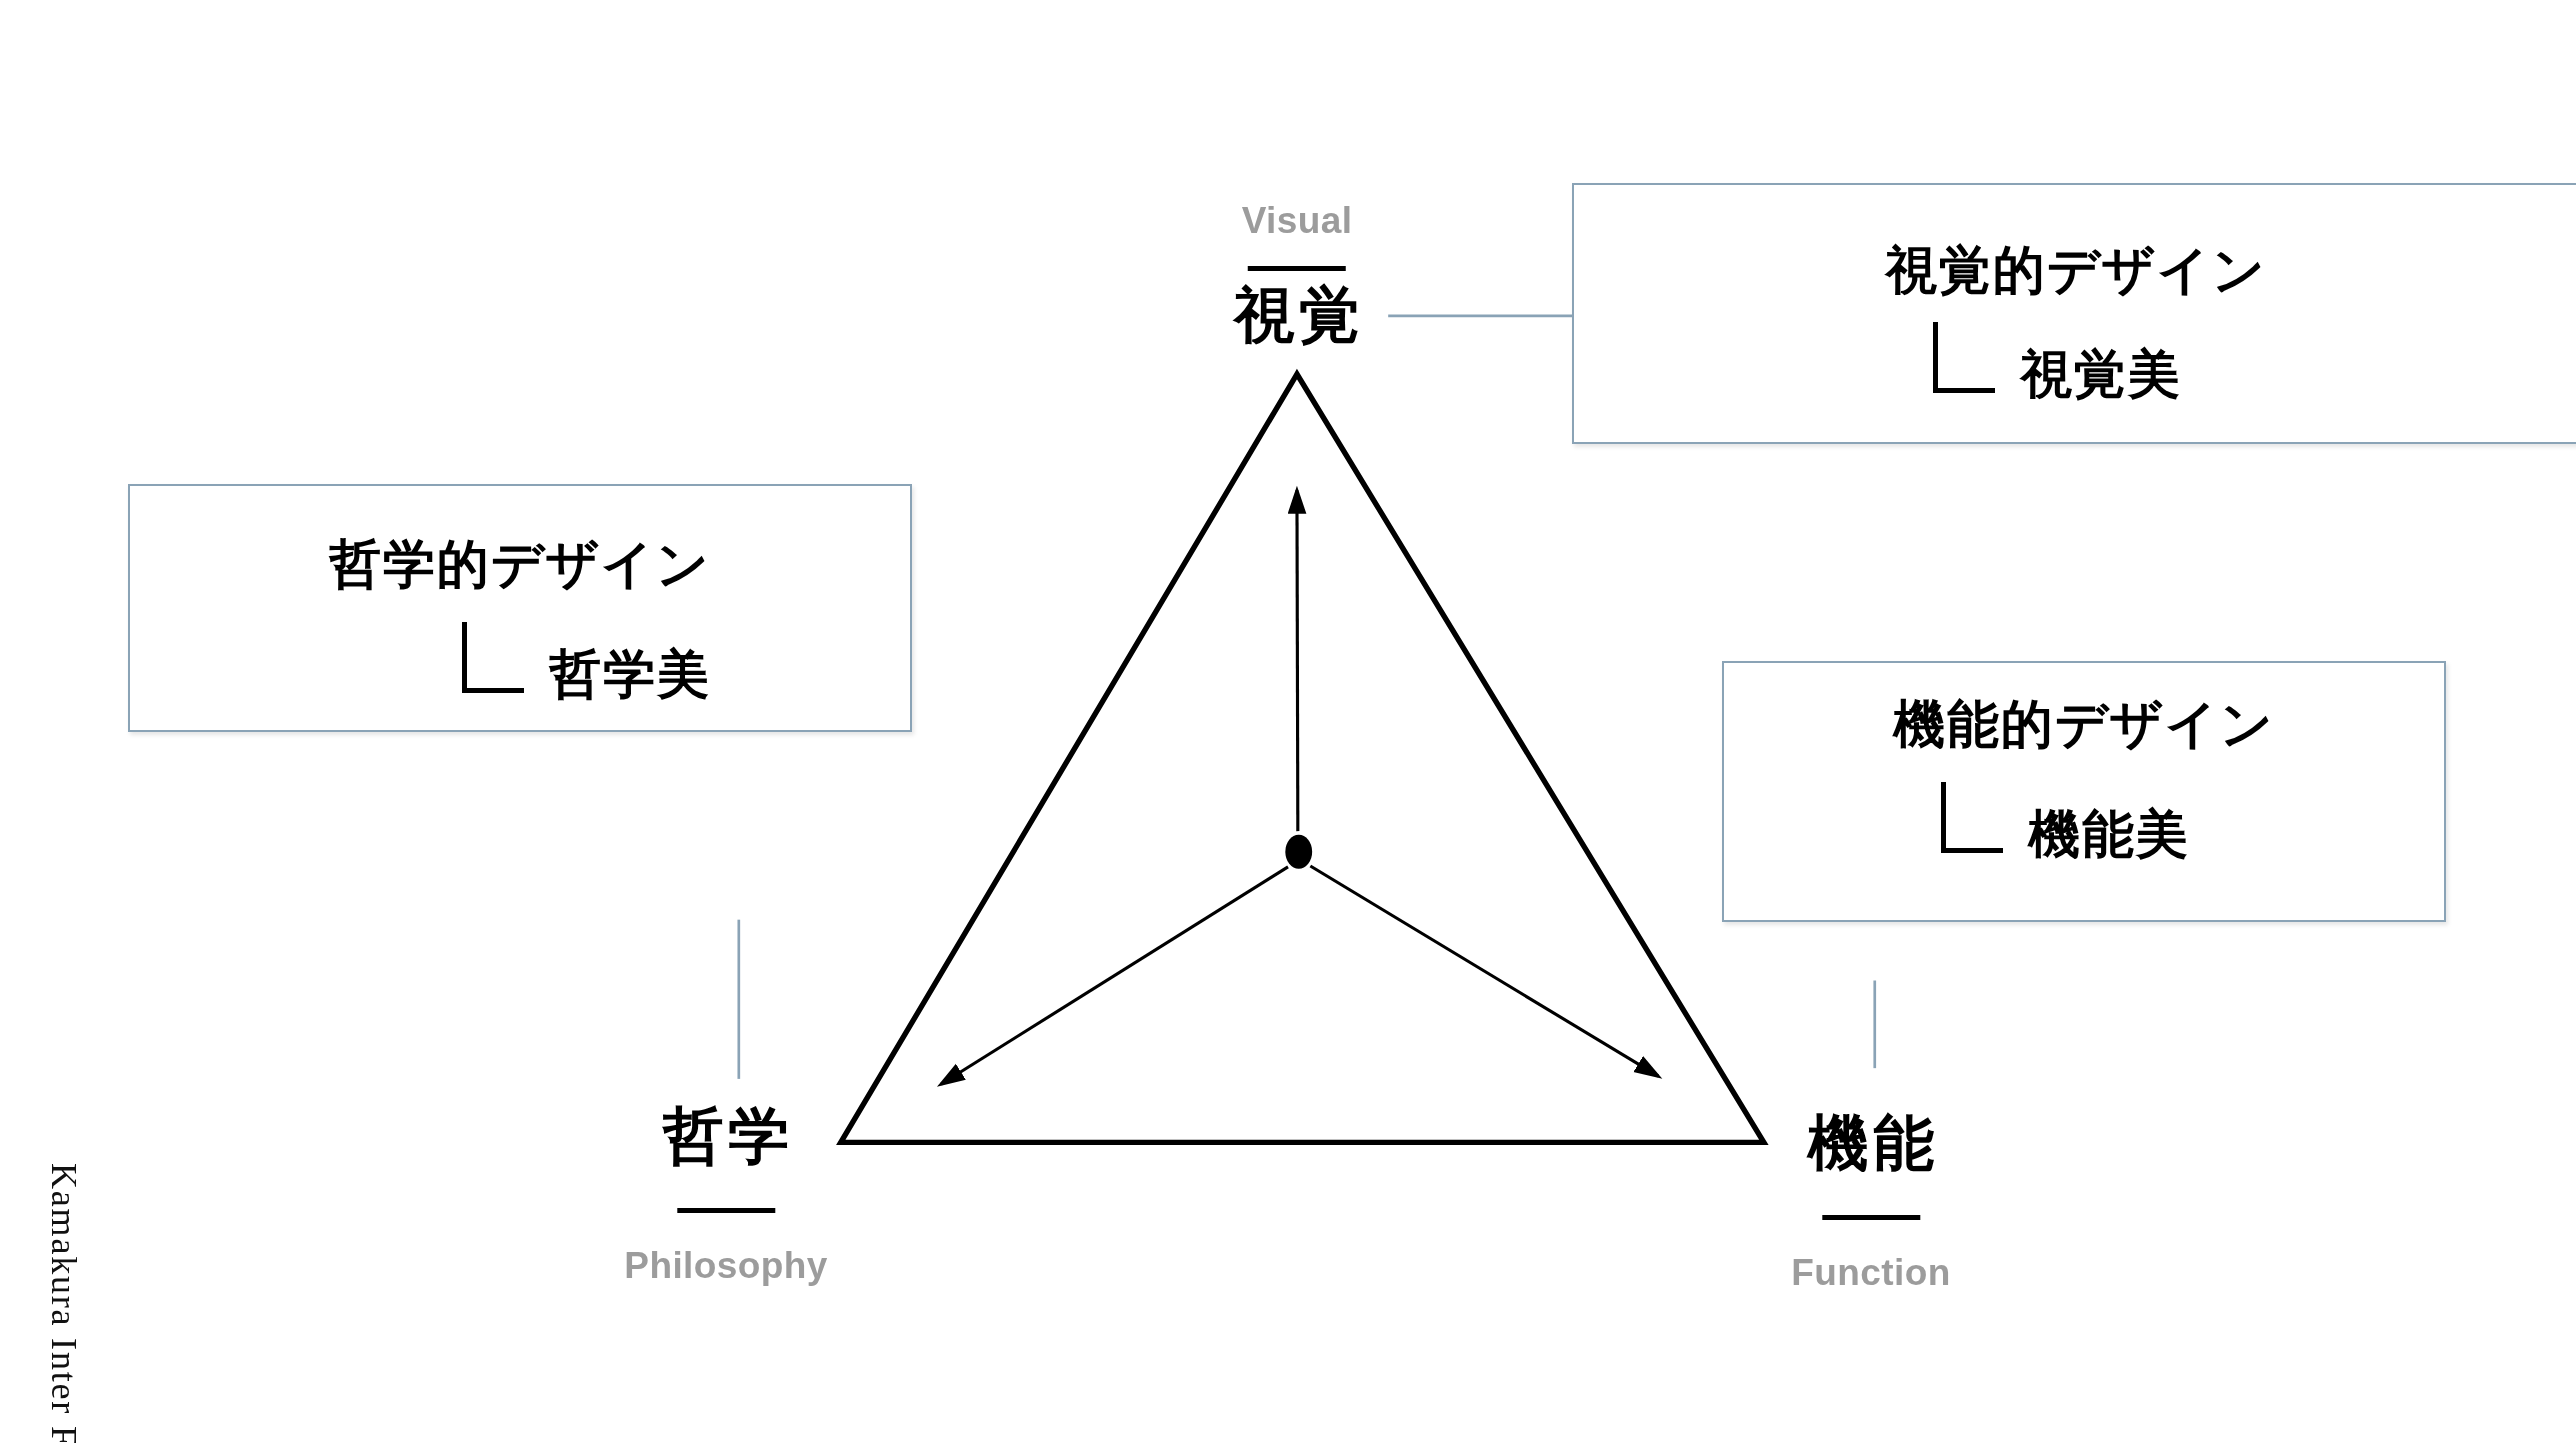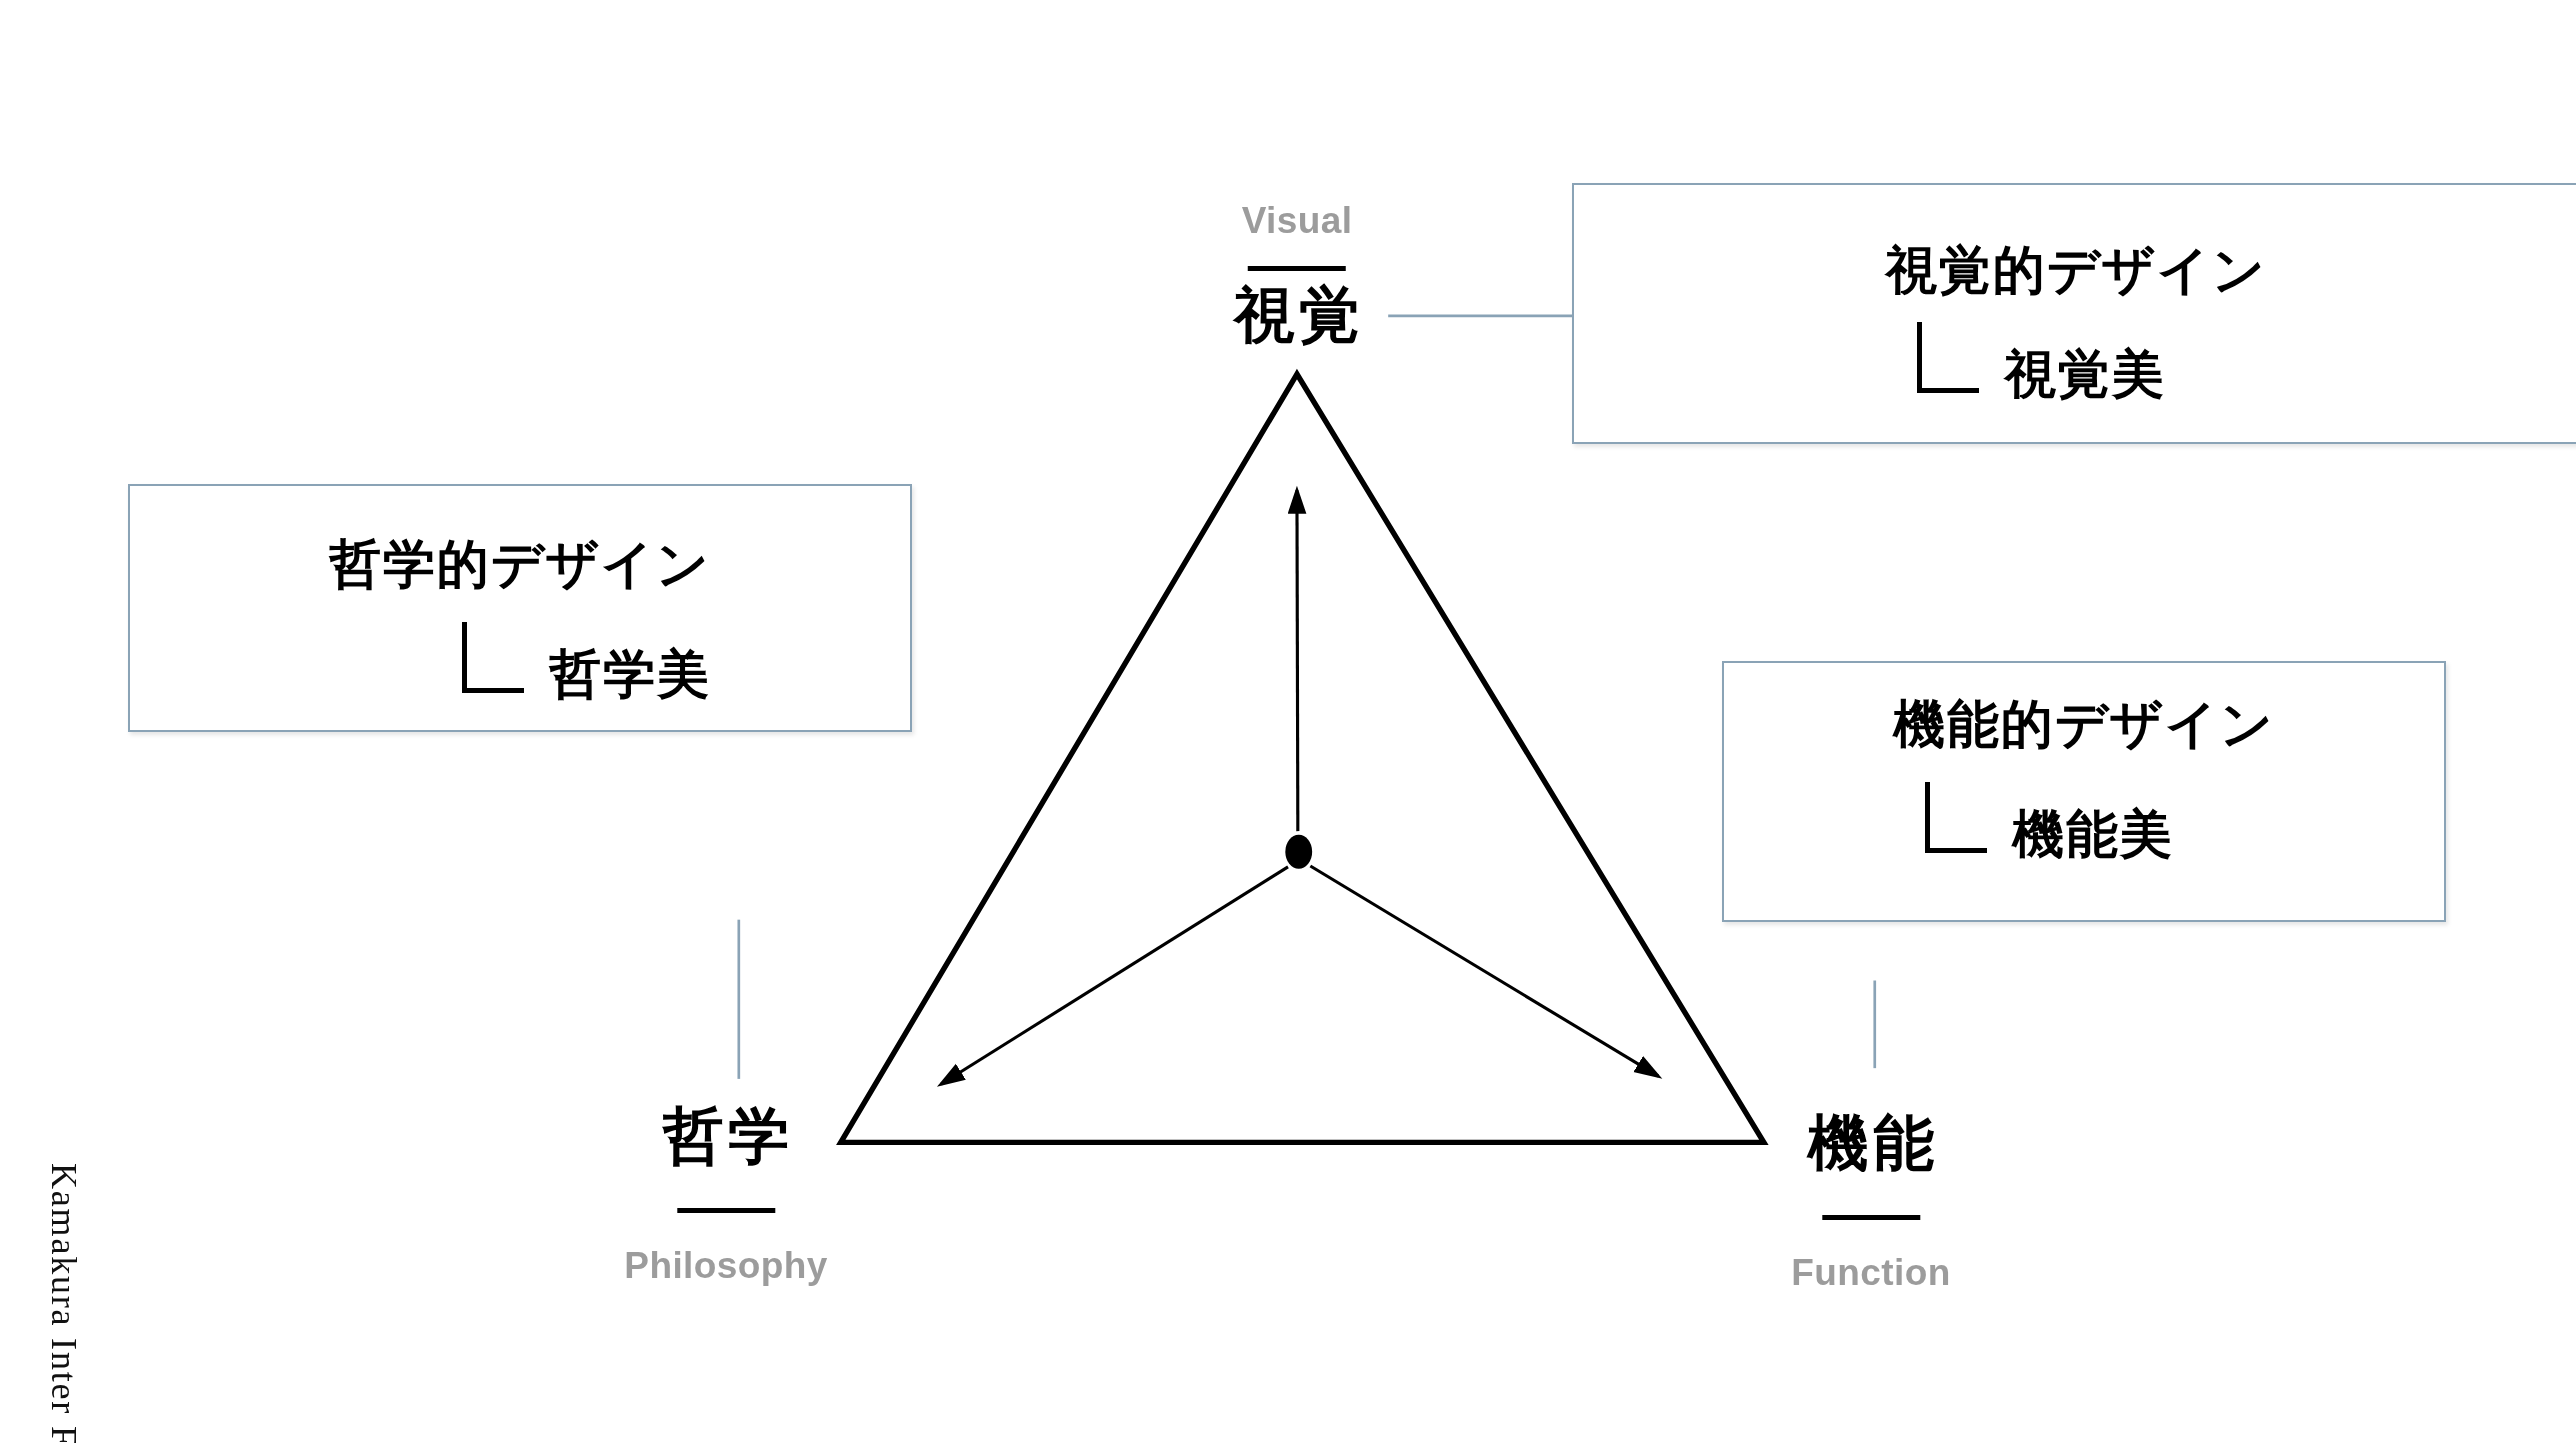--- a/index.html
+++ b/index.html
@@ -48,21 +48,21 @@
     background:var(--bg);
     box-sizing:border-box;
     box-shadow:1.8px 2.7px 4.5px rgba(0,0,0,0.10);
     display:flex;flex-direction:column;align-items:center;
   }
   .callout-inner{display:flex;flex-direction:column;align-items:flex-start;}
   .callout-title{
     font-size:52px;font-weight:bold;color:var(--ink);
     line-height:1.1;white-space:nowrap;letter-spacing:1.8px;
   }
-  .callout-subrow{display:flex;align-items:flex-end;margin-left:32px;}
+  .callout-subrow{display:flex;align-items:flex-end;margin-left:48px;}
   .elbow{
     width:57px;height:66px;
     border-left:5.4px solid var(--ink);
     border-bottom:5.4px solid var(--ink);
     margin-bottom:7.2px;
   }
   .callout-sub{
     font-size:52px;font-weight:bold;color:var(--ink);
     line-height:1;white-space:nowrap;letter-spacing:1.8px;
     margin-left:25px;

